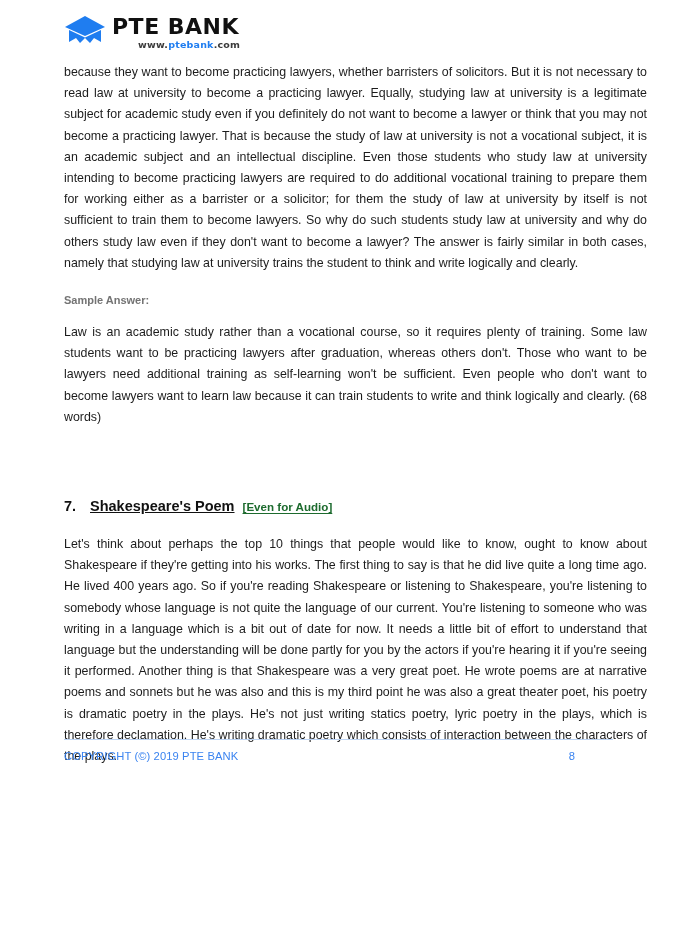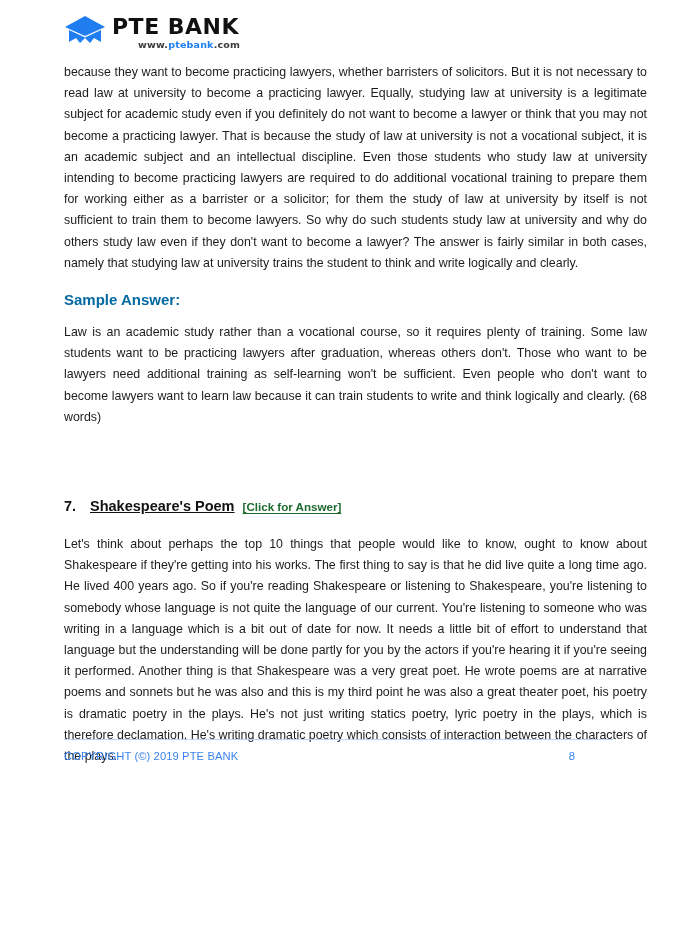--- a/index.html
+++ b/index.html
@@ -82,24 +82,24 @@
     hyphens: none;
   }
   .gap-12 { height: 12px; }
   .gap-16 { height: 16px; }
   .gap-20 { height: 20px; }
   .gap-55 { height: 55px; }
   .gap-70 { height: 70px; }
 
   .sample-label {
     margin: 0;
-    font-size: 15px;
+    font-size: 11px;
     line-height: 20px;
     font-weight: bold;
-    color: #0369a1;
+    color: #737373;
   }
 
   
   .section-heading {
     display: flex;
     align-items: baseline;
     margin: 0;
   }
   .section-num {
     font-size: 14.5px;
@@ -180,21 +180,21 @@
 
     <div class="gap-12"></div>
 
     <p class="para">Law is an academic study rather than a vocational course, so it requires plenty of training. Some law students want to be practicing lawyers after graduation, whereas others don't. Those who want to be lawyers need additional training as self-learning won't be sufficient. Even people who don't want to become lawyers want to learn law because it can train students to write and think logically and clearly. (68 words)</p>
 
     <div class="gap-70"></div>
 
     <div class="section-heading">
       <span class="section-num">7.</span>
       <span class="section-title">Shakespeare's Poem</span>
-      <a class="audio-link">[Click for Answer]</a>
+      <a class="audio-link">[Even for Audio]</a>
     </div>
 
     <div class="gap-20"></div>
 
     <p class="para">Let's think about perhaps the top 10 things that people would like to know, ought to know about Shakespeare if they're getting into his works. The first thing to say is that he did live quite a long time ago. He lived 400 years ago. So if you're reading Shakespeare or listening to Shakespeare, you're listening to somebody whose language is not quite the language of our current. You're listening to someone who was writing in a language which is a bit out of date for now. It needs a little bit of effort to understand that language but the understanding will be done partly for you by the actors if you're hearing it if you're seeing it performed. Another thing is that Shakespeare was a very great poet. He wrote poems are at narrative poems and sonnets but he was also and this is my third point he was also a great theater poet, his poetry is dramatic poetry in the plays. He's not just writing statics poetry, lyric poetry in the plays, which is therefore declamation. He's writing dramatic poetry which consists of interaction between the characters of the plays.</p>
 
     <div class="gap-55"></div>
 
     <p class="sample-label">Sample Answer:</p>
 

